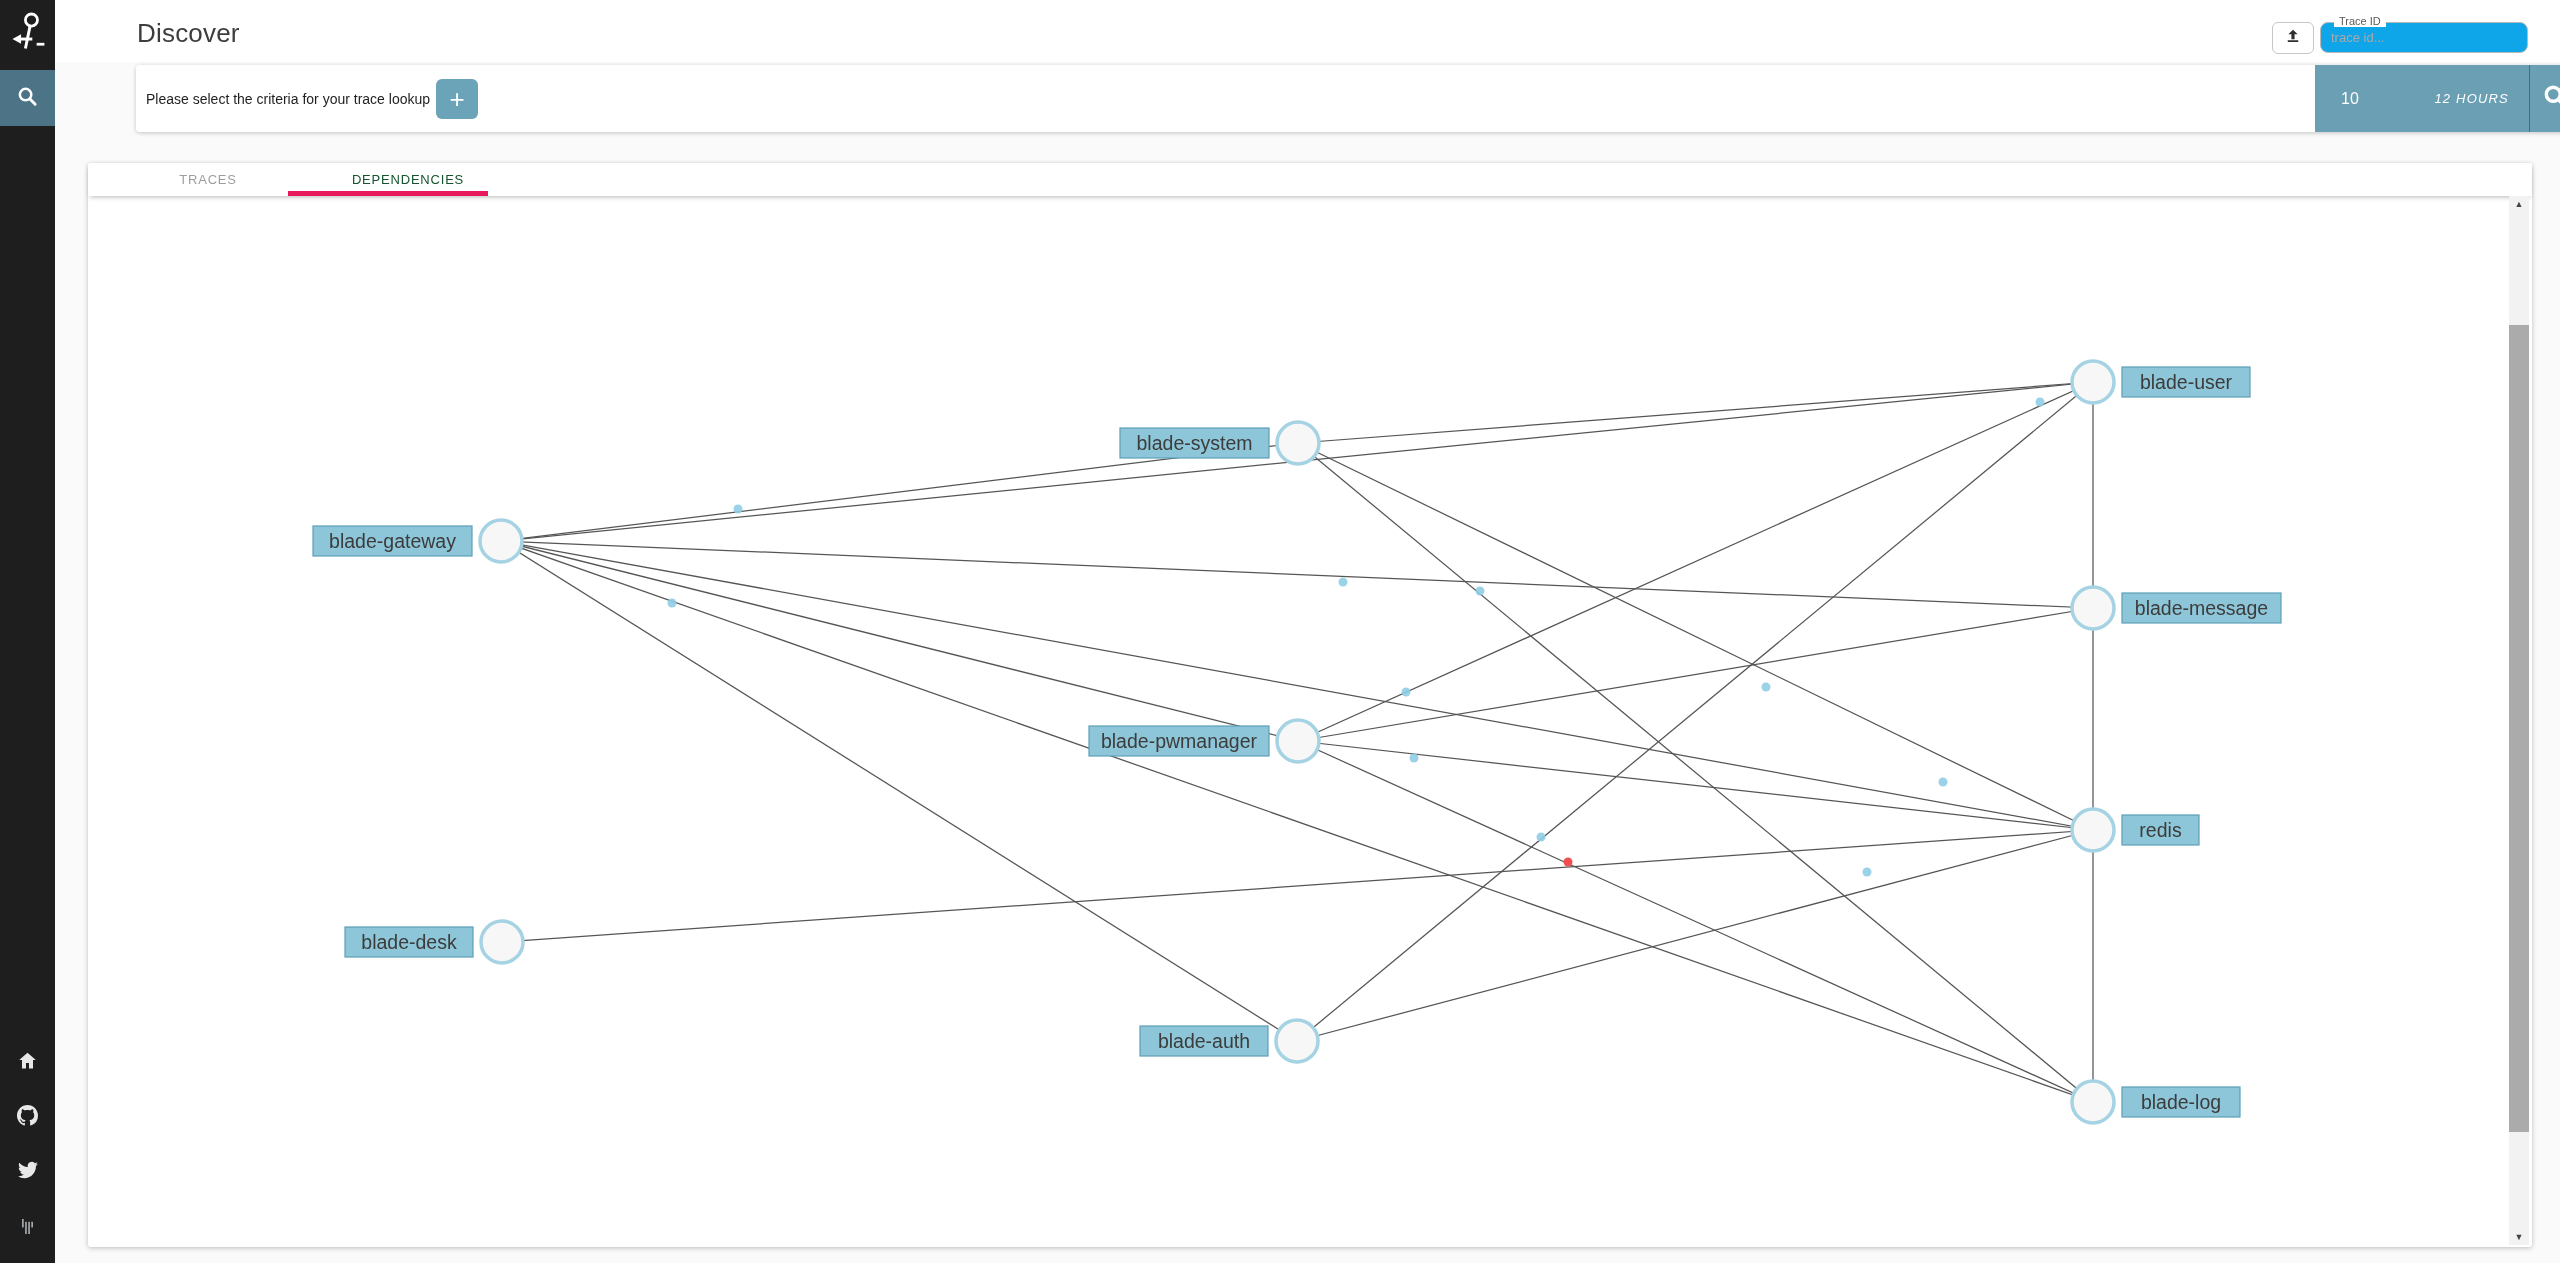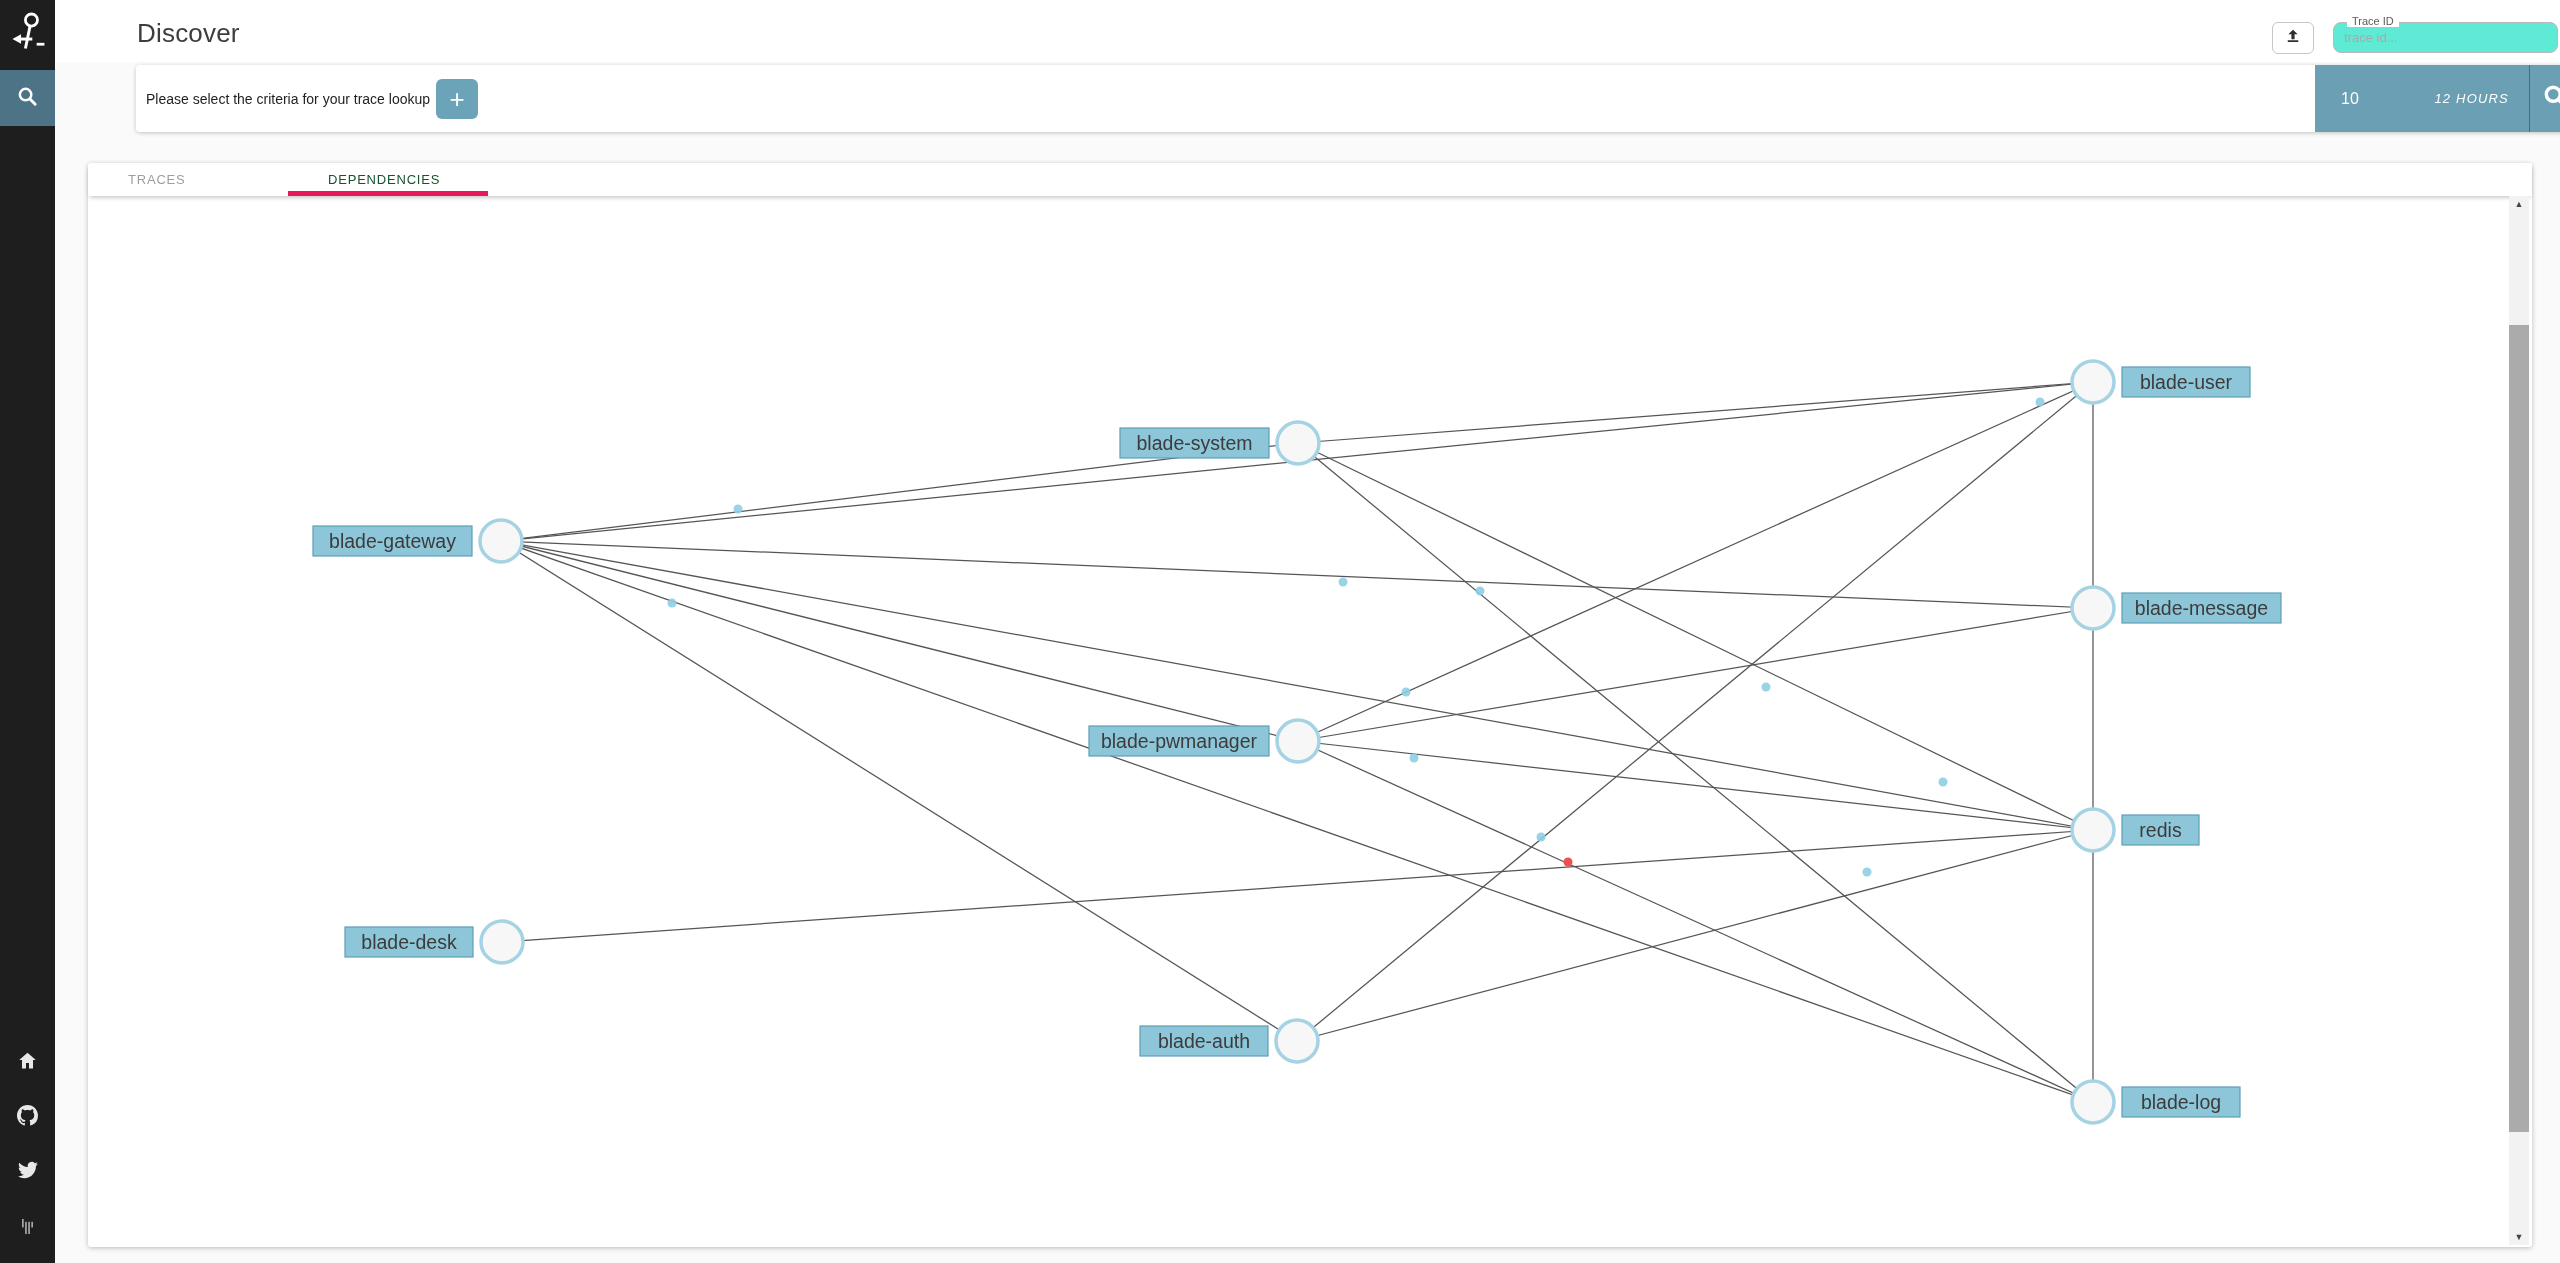--- a/index.html
+++ b/index.html
@@ -13,38 +13,38 @@
   
   .sidebar { position:absolute; left:0; top:0; width:55px; height:1263px; background:#1e1e1e; z-index:30; }
   .logo-tile { position:absolute; top:0; left:0; width:55px; height:70px; display:flex; align-items:center; justify-content:center; }
   .side-tile { position:absolute; left:0; width:55px; height:56px; display:flex; align-items:center; justify-content:center; cursor:pointer; }
   .side-tile.active { background:#4d7486; }
   .side-foot { position:absolute; left:0; width:55px; height:40px; display:flex; align-items:center; justify-content:center; cursor:pointer; }
   
   .header { position:absolute; left:55px; top:0; right:0; height:62px; background:#fff; z-index:5; }
   .page-title { position:absolute; left:82px; top:18px; font-size:26px; color:#3d3d3d; letter-spacing:0.2px; }
   .upload-btn { position:absolute; left:2217px; top:22px; width:42px; height:32px; border:1px solid #c6c6c6; border-radius:6px; background:#fff; display:flex; align-items:center; justify-content:center; cursor:pointer; }
-  .trace-field { position:absolute; left:2265px; top:22px; width:225px; height:31px; border:1px solid #b9b9b9; border-radius:8px; background:#5eead4;margin-left:13px; }
+  .trace-field { position:absolute; left:2265px; top:22px; width:208px; height:31px; border:1px solid #b9b9b9; border-radius:8px; background:#0ea5e9; }
   .trace-field .legend { position:absolute; top:-8px; left:13px; background:#fff; padding:0 5px; font-size:11px; color:#5a5a5a; }
   .trace-field input { width:100%; height:100%; border:none; outline:none; background:transparent; padding:0 10px; font-size:13px; font-family:"Liberation Sans",sans-serif; color:#333; }
   .trace-field input::placeholder { color:#a9a9a9; }
   
   .search-row { position:absolute; left:88px; top:65px; width:2444px; height:67px; display:flex; z-index:6; border-radius:4px; box-shadow:0 1px 4px rgba(0,0,0,0.22);margin-left:48px; }
   .criteria-card { flex:1; background:#fff; border-radius:4px 0 0 4px; display:flex; align-items:center; padding-left:10px; }
   .criteria-text { font-size:14px; color:#1f1f1f; }
   .plus-btn { margin-left:6px; width:42px; height:40px; background:#6ba3b8; border:none; border-radius:6px; color:#fff; font-size:26px; line-height:38px; text-align:center; cursor:pointer; font-family:"Liberation Sans",sans-serif; }
   .blue-bar { width:265px; background:#6a9fb4; border-radius:0 4px 4px 0; display:flex; align-items:stretch; color:#fff; }
   .limit-box { display:flex; align-items:center; padding-left:26px; font-size:16px; cursor:pointer; }
   .lookback-box { display:flex; align-items:center; margin-left:auto; padding-right:20px; font-size:13px; letter-spacing:1.2px; cursor:pointer;font-style:italic; }
   .bar-divider { width:1px; background:rgba(0,0,0,0.32); }
   .bar-search-btn { width:50px; display:flex; align-items:center; justify-content:center; cursor:pointer; }
   
   .main-card { position:absolute; left:88px; top:163px; width:2444px; height:1084px; background:#fff; border-radius:3px; box-shadow:0 1px 5px rgba(0,0,0,0.25); z-index:4; }
   .tabbar { position:relative; height:33px; display:flex; box-shadow:0 3px 5px -2px rgba(0,0,0,0.28); z-index:3; background:#fff; border-radius:3px 3px 0 0; }
-  .tab { width:200px; line-height:33px; font-size:13px; letter-spacing:0.8px; color:#9e9e9e; cursor:pointer;padding-left:40px; }
+  .tab { width:200px; text-align:center; line-height:33px; font-size:13px; letter-spacing:0.8px; color:#9e9e9e; cursor:pointer;padding-left:40px; }
   .tab.active { color:#14532d; }
   .tab-underline { position:absolute; bottom:0; left:200px; width:200px; height:5px; background:#e6195b; }
   .graph-region { position:absolute; left:0; top:33px; right:0; bottom:0; overflow:hidden; border-radius:0 0 3px 3px; }
   svg.graph { position:absolute; left:0; top:0; }
   svg.graph text.nlabel { font-family:"Liberation Sans",sans-serif; font-size:19.5px; }
   
   .vscroll { position:absolute; top:33px; right:3px; bottom:2px; width:20px; background:#f2f2f2; z-index:6; }
   .vscroll .arrow { position:absolute; left:0; width:20px; height:16px; font-size:9px; color:#444; text-align:center; line-height:16px; cursor:pointer; }
   .vscroll .arrow.up { top:0; }
   .vscroll .arrow.down { bottom:0; }

